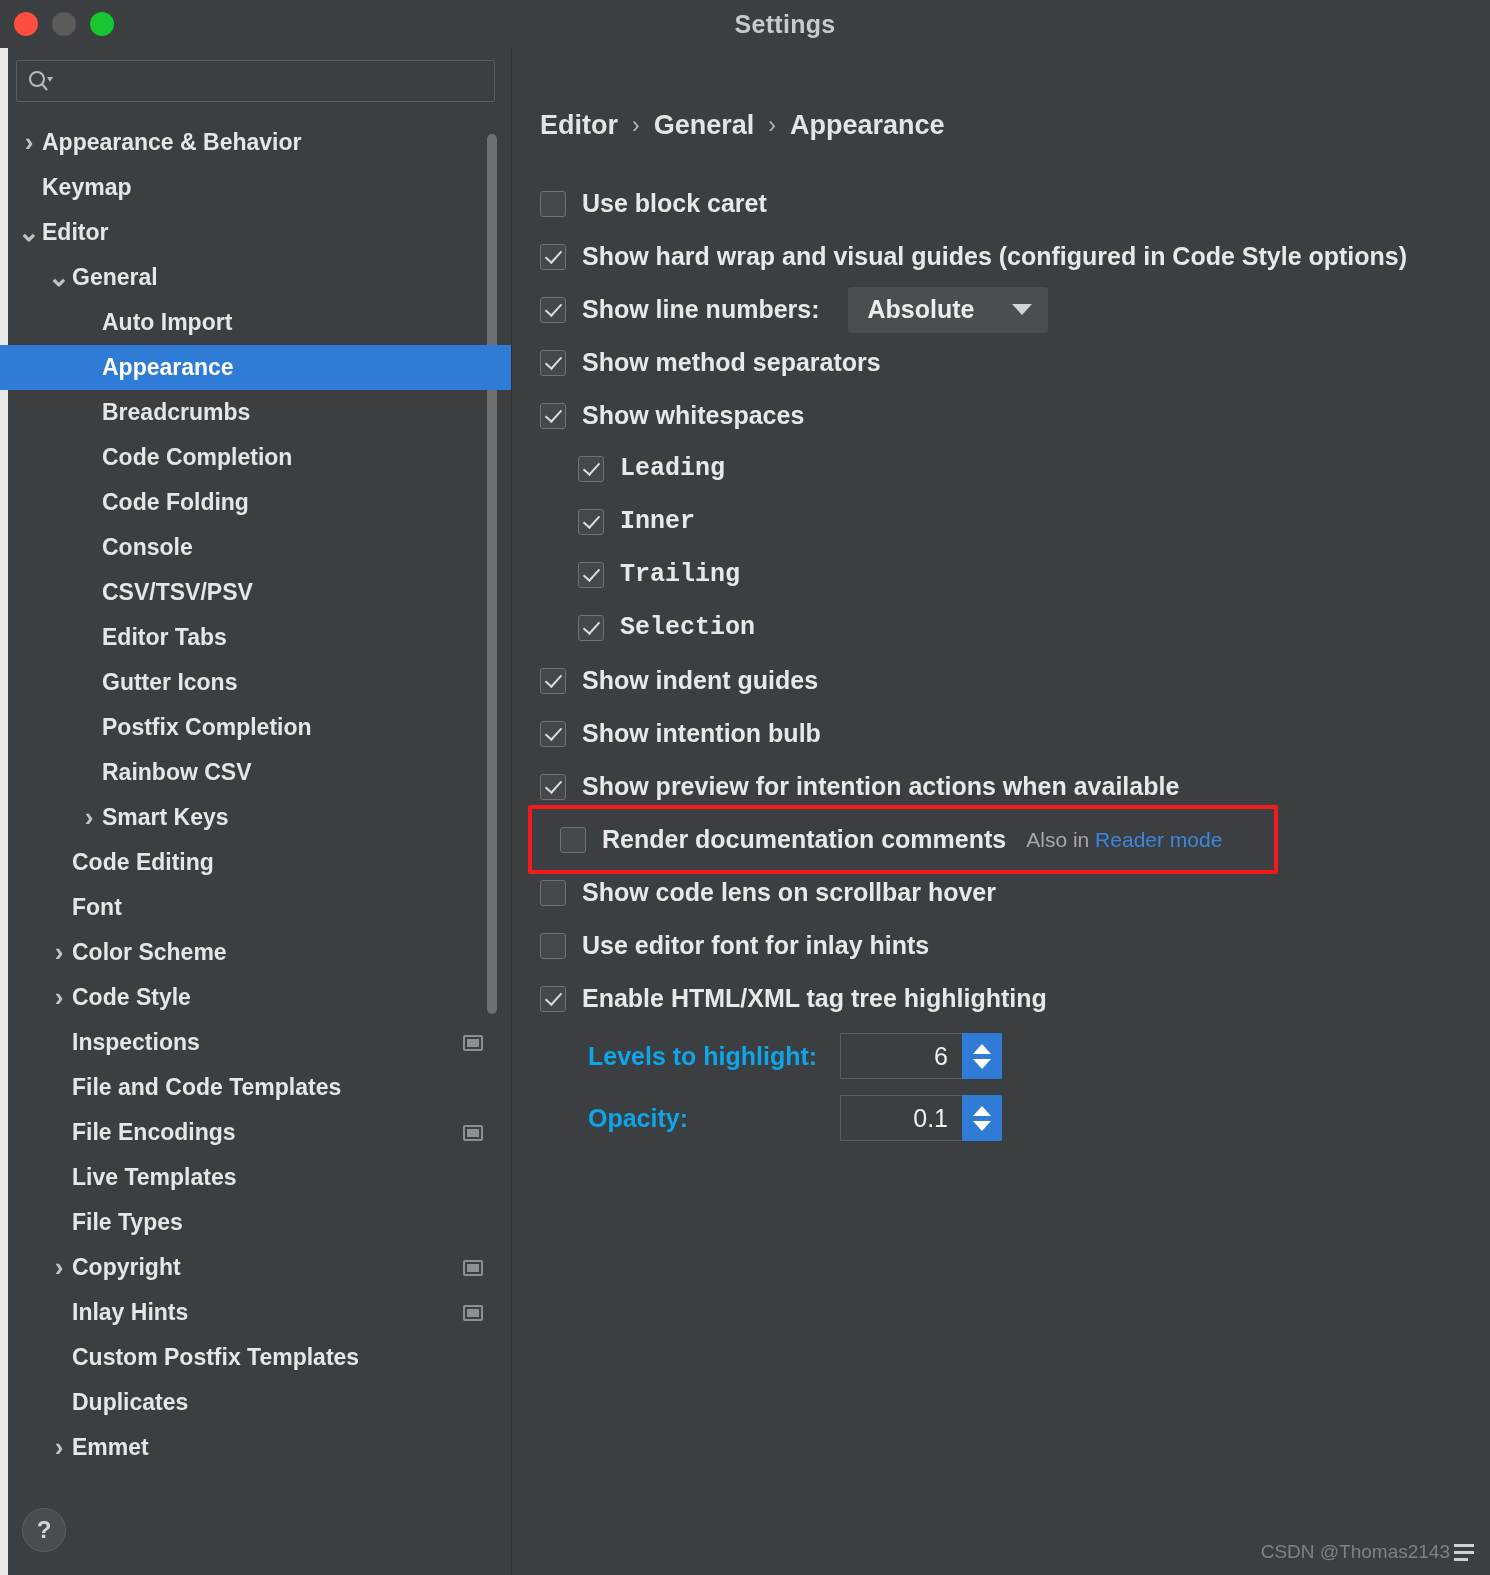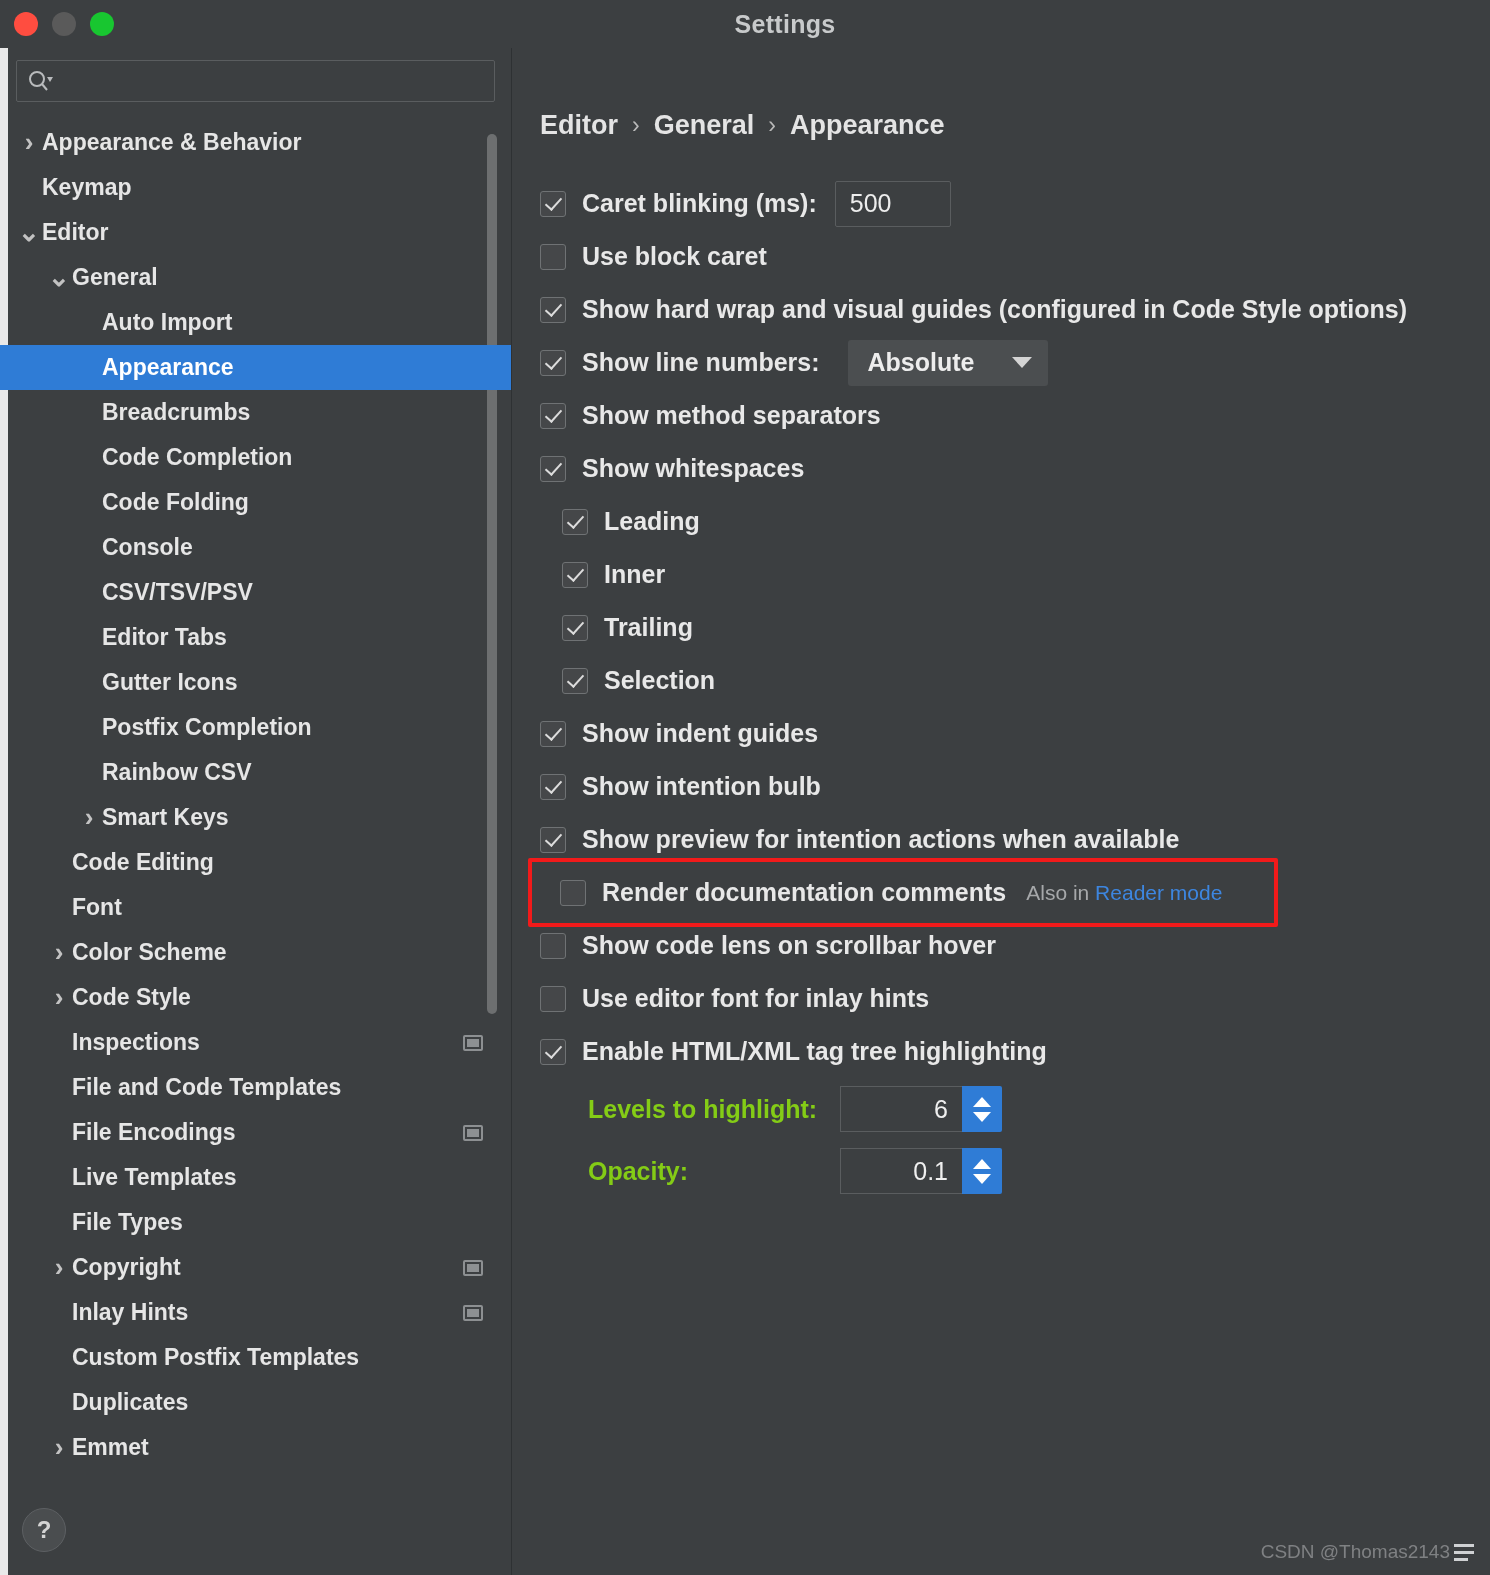--- a/index.html
+++ b/index.html
@@ -220,21 +220,21 @@
   .cb.checked::after {
     content: "";
     position: absolute;
     left: 8px; top: 2px;
     width: 7px; height: 14px;
     border: solid #dcdcdc;
     border-width: 0 2.4px 2.4px 0;
     transform: rotate(42deg);
   }
 
-  .indent1 { margin-left: 22px; }
+  .indent1 { margin-left: 38px; font-family: Liberation Mono, monospace; }
 
   .textfield {
     height: 46px;
     background: #3c3f41;
     border: 1px solid #5a5d5f;
     border-radius: 2px;
     color: #ededed;
     font-size: 25px;
     font-family: "Liberation Sans", sans-serif;
     padding: 0 14px;
@@ -263,21 +263,21 @@
     width: 0; height: 0;
     border-left: 10px solid transparent;
     border-right: 10px solid transparent;
     border-top: 11px solid #d4d4d4;
     margin-left: 28px;
   }
 
   
   .spinner-row { height: 62px; }
   .spin-label {
-    color: #84cc16;
+    color: #0ea5e9;
     font-size: 25px;
     font-weight: bold;
     margin-left: 48px;
     min-width: 248px;
   }
   .spinner {
     display: flex;
     align-items: stretch;
     height: 46px;
     margin-left: 4px;
@@ -551,25 +551,20 @@
     <div class="main">
 
       <div class="breadcrumb">
         <span>Editor</span>
         <span class="sep">›</span>
         <span>General</span>
         <span class="sep">›</span>
         <span>Appearance</span>
       </div>
 
-      <div class="row">
-        <span class="cb checked"></span>
-        <span class="label">Caret blinking (ms):</span>
-        <span class="textfield">500</span>
-      </div>
 
       <div class="row">
         <span class="cb"></span>
         <span class="label">Use block caret</span>
       </div>
 
       <div class="row">
         <span class="cb checked"></span>
         <span class="label">Show hard wrap and visual guides (configured in Code Style options)</span>
       </div>

